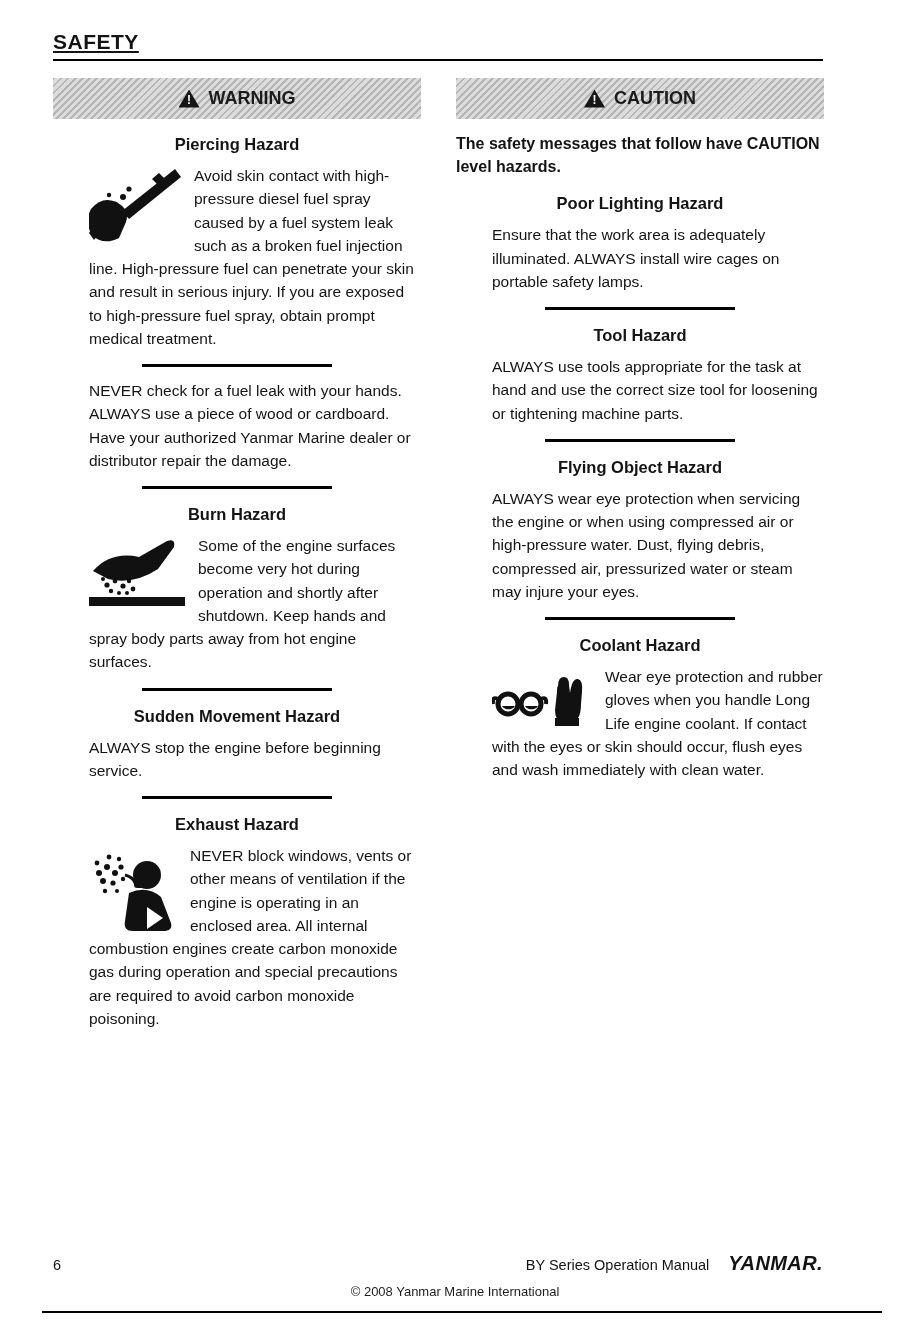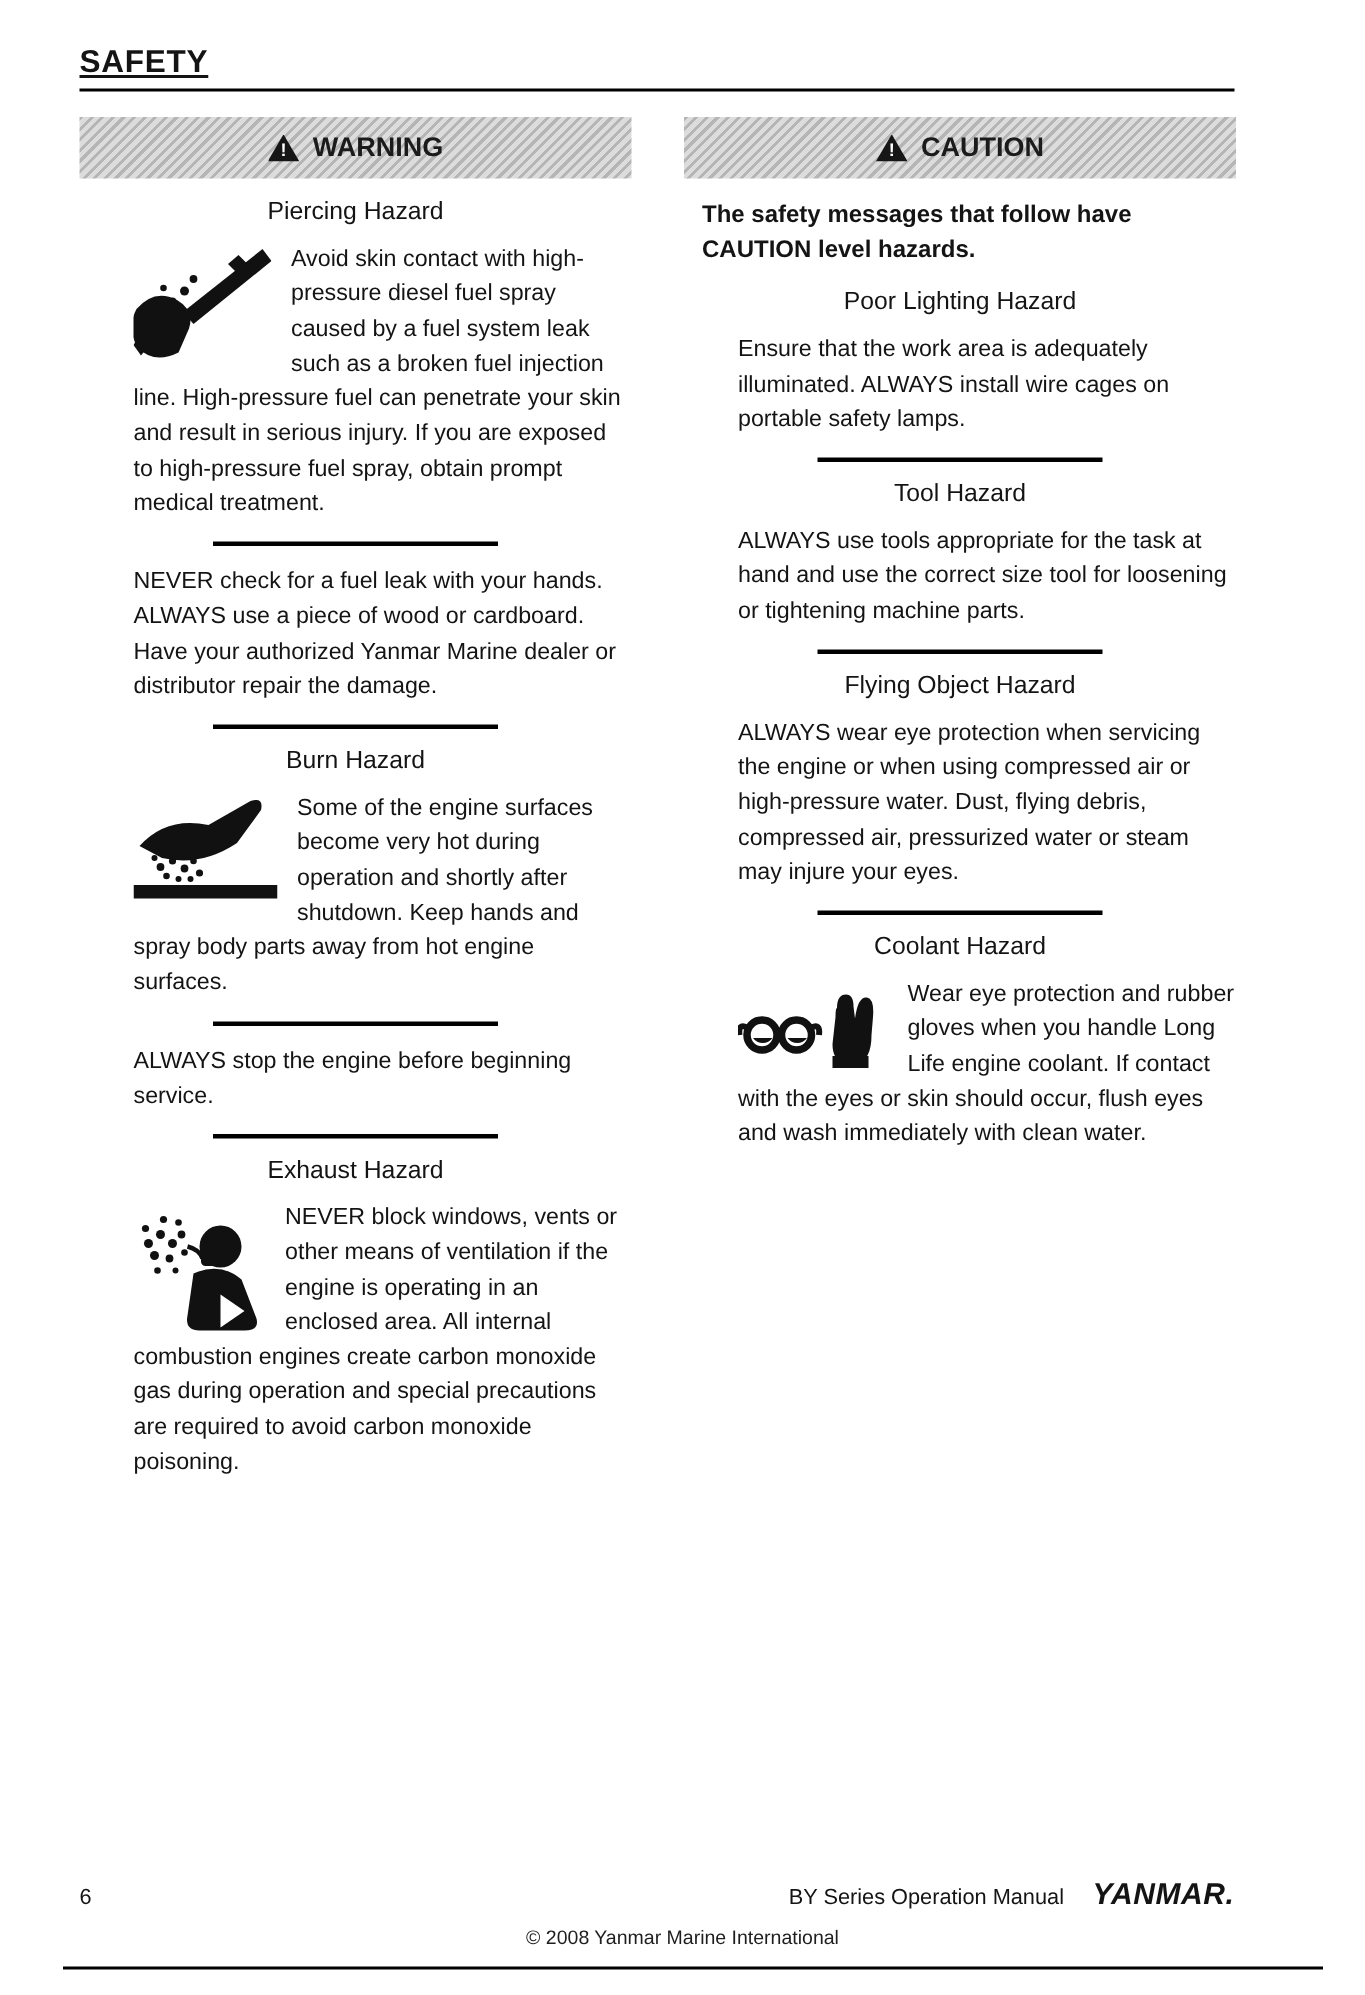--- a/index.html
+++ b/index.html
@@ -59,42 +59,41 @@
     text-align: center;
     color: #fff;
     font-size: 12px;
     font-weight: bold;
     line-height: 15px;
   }
   
   .hazard-heading {
     clear: both;
     text-align: center;
-    font-weight: normal;
+    font-weight: bold;
     font-size: 16.5px;
-    margin: 2px 0 10px;
+    margin: 16px 0 10px;
   }
   .divider {
     clear: both;
     width: 190px;
     border-top: 3px solid #000;
     margin: 14px auto 12px;
   }
   p.body {
     font-size: 15.5px;
     line-height: 1.5;
     margin-bottom: 10px;
     margin-left: 36px;
   }
   p.intro {
     font-weight: bold;
     font-size: 16px;
     line-height: 1.45;
     margin-bottom: 14px;
-    margin-left: 12px;
   }
   .icon-float {
     float: left;
     margin: 3px 13px 3px 0;
     line-height: 0;
   }
   .icon-float svg { display: block; }
   
   .footer-line1 {
     position: absolute;
@@ -192,20 +191,21 @@
               <circle cx="38" cy="56" r="2"></circle>
               <rect x="0" y="60" width="96" height="9"></rect>
             </g>
           </svg>
         </span>
         <span>Some of the engine surfaces become very hot during operation and shortly after shutdown. Keep hands and spray body parts away from hot engine surfaces.</span>
       </p>
 
       <div class="divider"></div>
 
+      <h2 class="hazard-heading">Sudden Movement Hazard</h2>
       <p class="body">ALWAYS stop the engine before beginning service.</p>
 
       <div class="divider"></div>
 
       <h2 class="hazard-heading">Exhaust Hazard</h2>
       <p class="body">
         <span class="icon-float">
           <svg width="88" height="86" viewBox="0 0 88 86" aria-hidden="true">
             <g fill="#111">
               <circle cx="10" cy="26" r="3"></circle>

